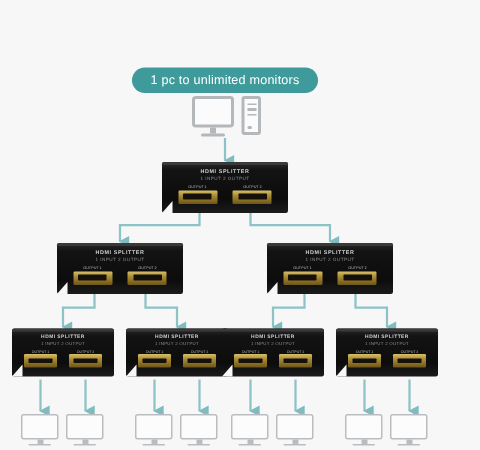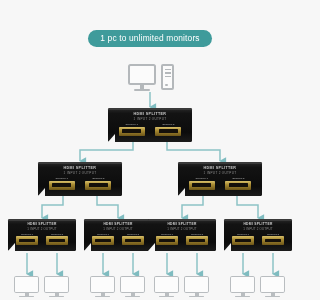--- a/index.html
+++ b/index.html
@@ -7,21 +7,21 @@
     width: 300px; height: 300px;
     background: #f7f7f7;
     font-family: "Liberation Sans", sans-serif;
     overflow: hidden;
   }
   #stage { position: relative; width: 300px; height: 300px; background: #f7f7f7; }
 
   
   .badge {
     position: absolute;
-    left: 88px; top: 30px;
+    left: 88px; top: 45px;
     width: 124px; height: 17px;
     background: #3f9b9b;
     border-radius: 9px;
     color: #ffffff;
     font-size: 8.4px;
     line-height: 17px;
     text-align: center;
     letter-spacing: 0.15px;
     white-space: nowrap;
   }

